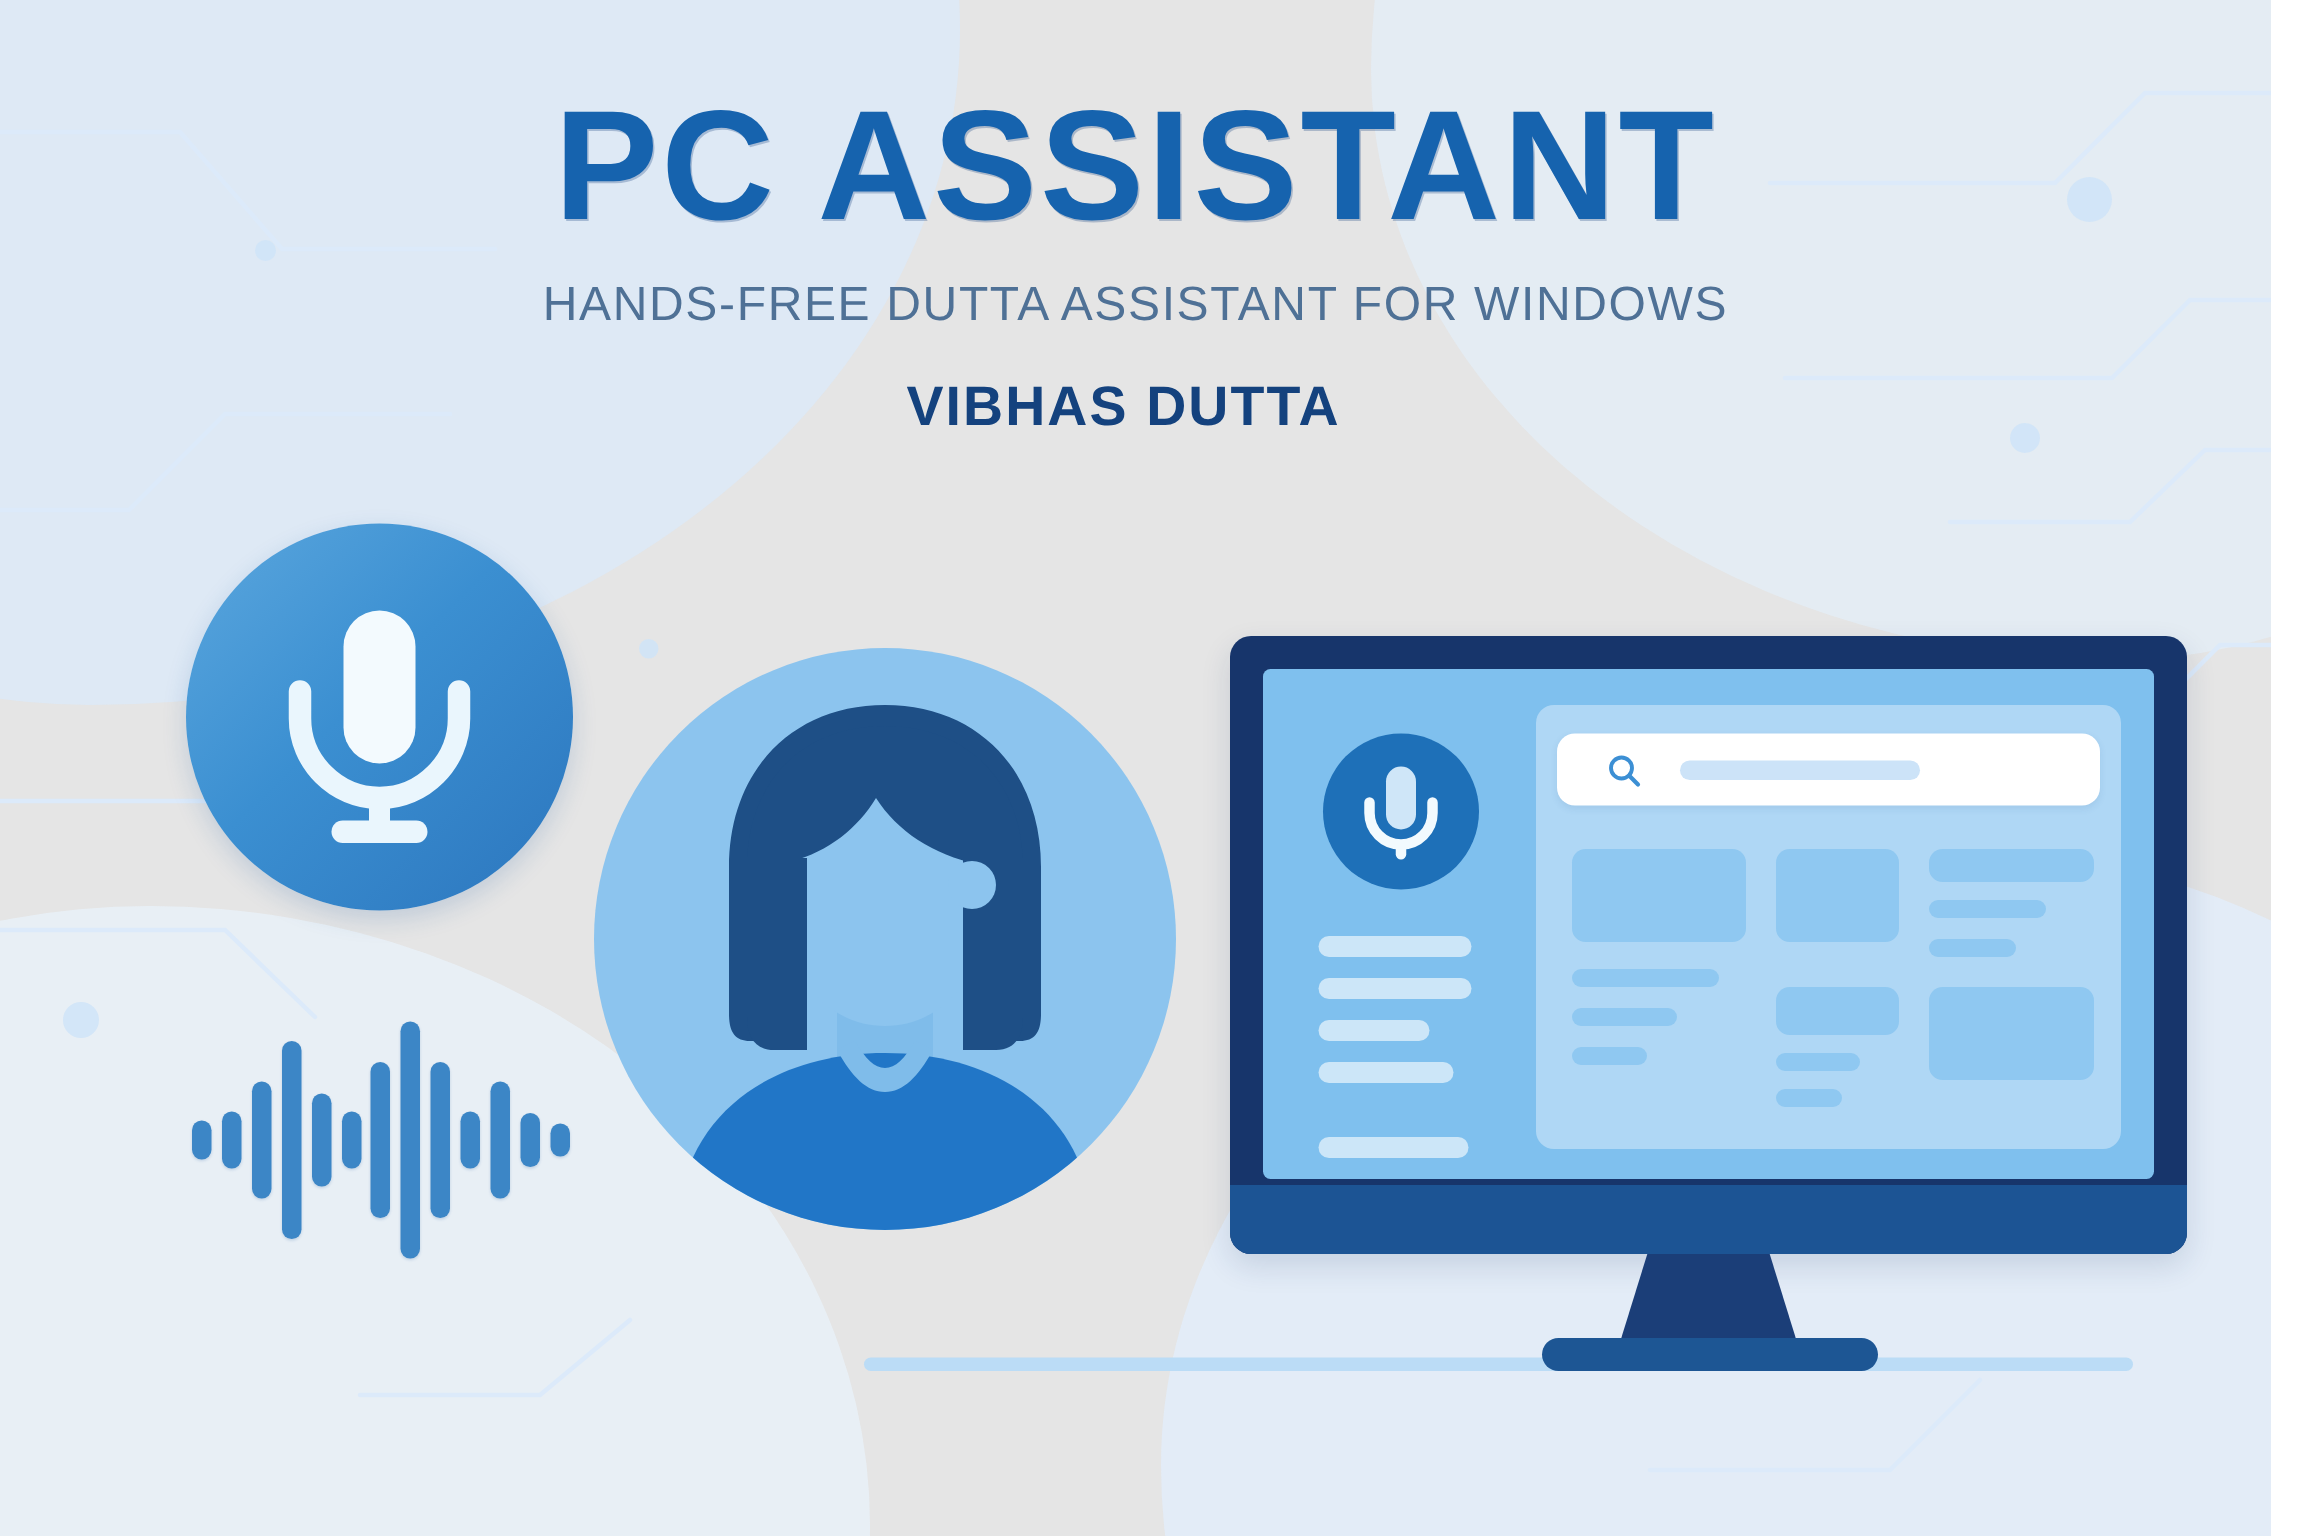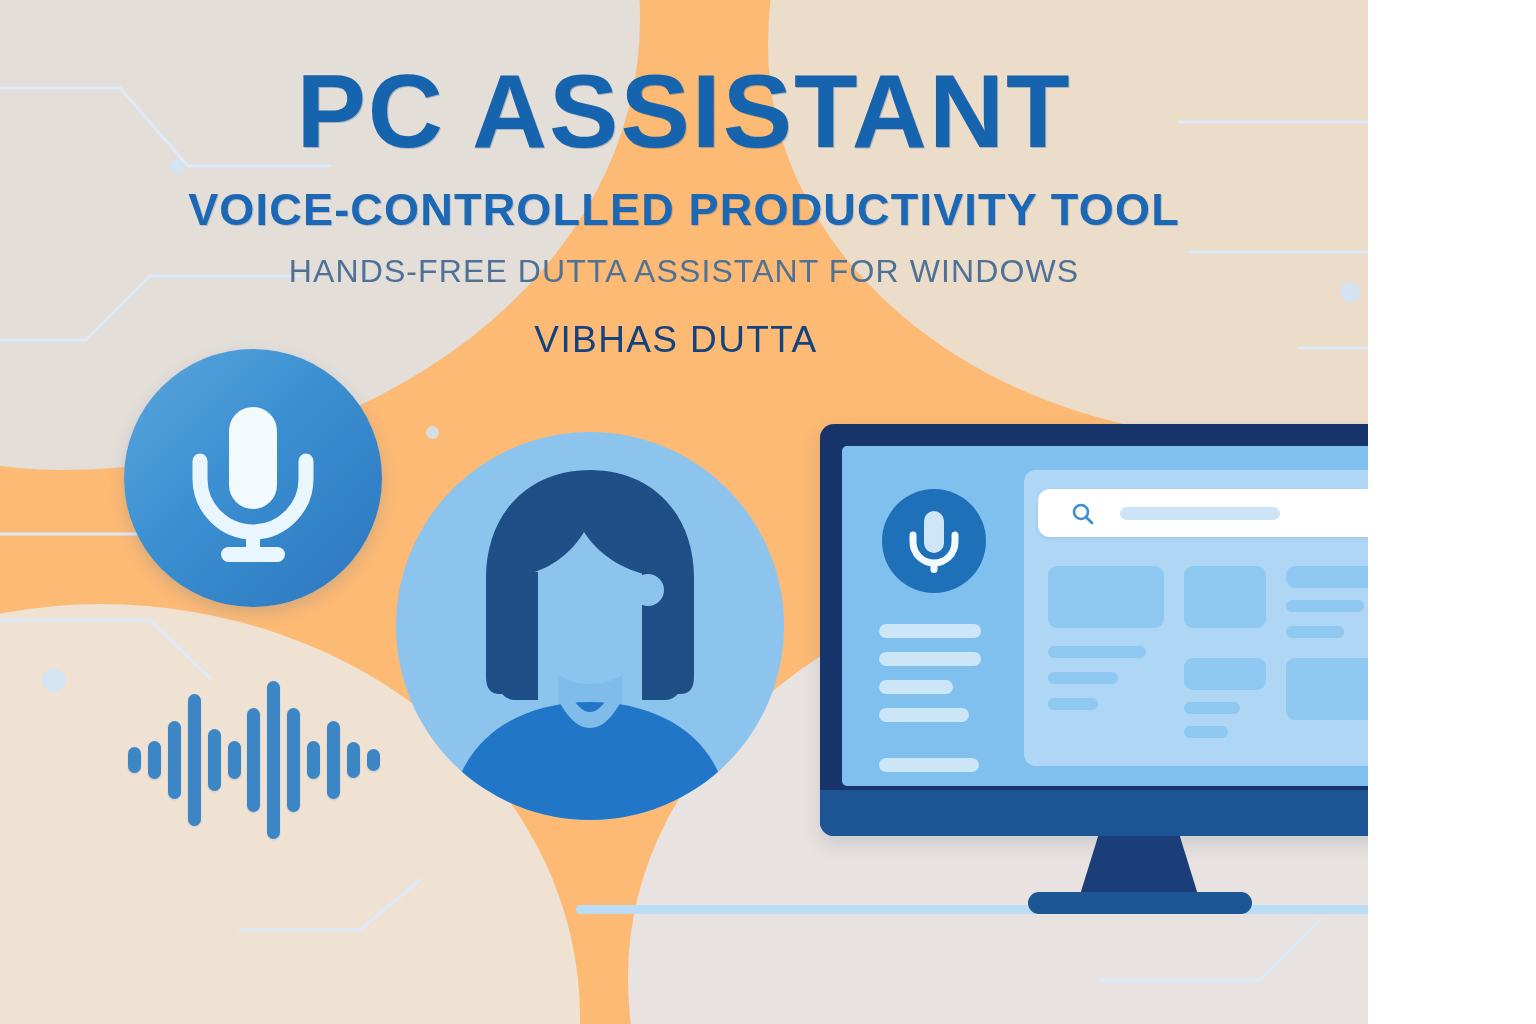--- a/index.html
+++ b/index.html
@@ -5,24 +5,24 @@
   html, body {
     margin: 0;
     padding: 0;
     background: #ffffff;
   }
   body {
     font-family: "Liberation Sans", sans-serif;
   }
   #poster {
     position: relative;
-    width: 1368px;
+    width: 1514px;
     height: 1024px;
     overflow: hidden;
-    background: #fdba74;
+    background: #e5e5e5;
   }
 
   
   .bg-layer { position: absolute; inset: 0; overflow: hidden; }
   .blob {
     position: absolute;
     border-radius: 50%;
   }
   .blob-tl {
     left: -360px; top: -430px;
@@ -90,21 +90,21 @@
     font-size: 32px;
     line-height: 1.05;
     font-weight: 400;
     letter-spacing: 1.1px;
     color: #4F7196;
     margin: 22px 0 0 0;
   }
   .byline {
     font-size: 37px;
     line-height: 1.05;
-    font-weight: 400;
+    font-weight: 700;
     letter-spacing: 1.4px;
     color: #14427E;
     margin: 32px 16px 0 0;
   }
 
   
   .mic-badge {
     position: absolute;
     left: 124px; top: 349px;
     width: 258px; height: 258px;
@@ -282,21 +282,20 @@
     <div class="decor-dot" style="left:42px; top:668px; width:24px; height:24px;"></div>
     <div class="decor-dot" style="left:152px; top:528px; width:18px; height:18px;"></div>
     <div class="decor-dot" style="left:1378px; top:118px; width:30px; height:30px;"></div>
     <div class="decor-dot" style="left:1340px; top:282px; width:20px; height:20px;"></div>
     <div class="decor-dot" style="left:170px; top:160px; width:14px; height:14px;"></div>
     <div class="decor-dot" style="left:426px; top:426px; width:13px; height:13px;"></div>
   </div>
 
   <div class="head">
     <h1 class="title">PC ASSISTANT</h1>
-    <h2 class="subtitle">VOICE-CONTROLLED PRODUCTIVITY TOOL</h2>
     <p class="tagline">HANDS-FREE DUTTA ASSISTANT FOR WINDOWS</p>
     <p class="byline">VIBHAS DUTTA</p>
   </div>
 
   <div class="mic-badge">
     <svg width="258" height="258" viewBox="0 0 258 258">
       <rect x="105" y="58" width="48" height="102" rx="24" fill="#F3FAFE"></rect>
       <path d="M76 112 v18 c0 29 24 53 53 53 s53 -24 53 -53 v-18" fill="none" stroke="#EAF6FD" stroke-width="15" stroke-linecap="round"></path>
       <rect x="122" y="178" width="14" height="28" rx="6" fill="#EAF6FD"></rect>
       <rect x="97" y="198" width="64" height="15" rx="7.5" fill="#EAF6FD"></rect>

